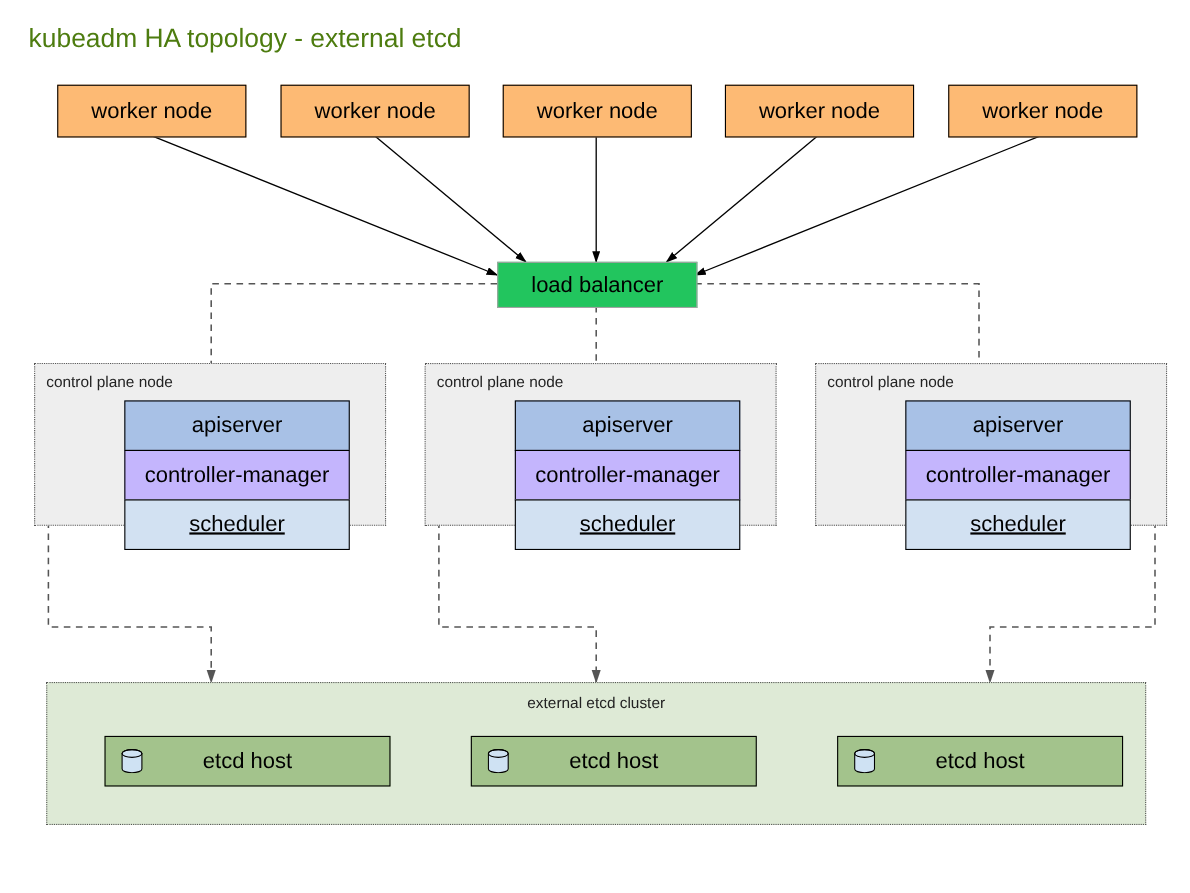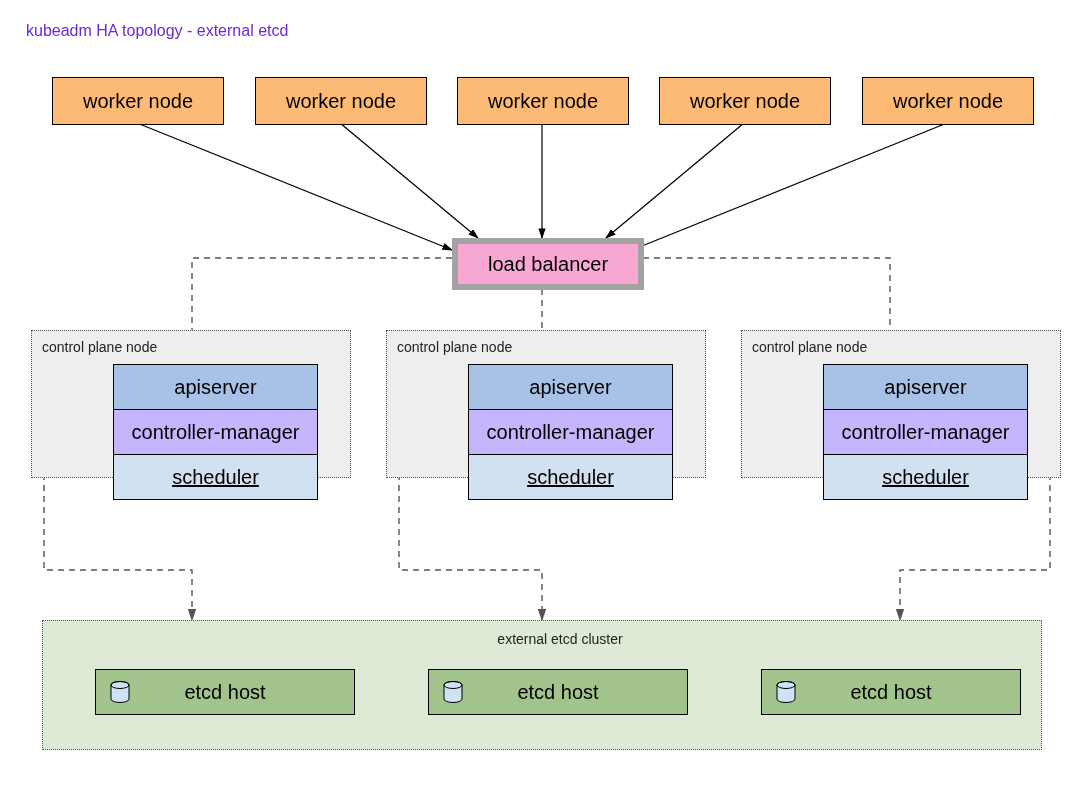--- a/index.html
+++ b/index.html
@@ -8,40 +8,40 @@
     font-family: Arial, Helvetica, sans-serif;
     background: #fff;
     width: 1082px;
     height: 812px;
     position: relative;
   }
   .title {
     position: absolute;
     left: 26px;
     top: 22px;
-    font-size: 16px;
-    color: #6d28d9;
+    font-size: 24px;
+    color: #4d7c0f;
   }
   .worker {
     position: absolute;
     width: 170px;
     height: 46px;
     background: #fdba74;
     border: 1px solid #000;
     display: flex;
     align-items: center;
     justify-content: center;
     font-size: 20px;
   }
   .load-balancer {
     position: absolute;
     width: 180px;
     height: 40px;
-    background: #f9a8d4;
-    border: 6px solid #a3a3a3;
+    background: #22c55e;
+    border: 1px solid #a3a3a3;
     display: flex;
     align-items: center;
     justify-content: center;
     font-size: 20px;
   }
   .control-plane {
     position: absolute;
     width: 320px;
     height: 148px;
     background: #eeeeee;
@@ -83,21 +83,20 @@
     border: 1.5px dotted #555;
     box-sizing: border-box;
   }
   .etcd-label {
     position: absolute;
     top: 10px;
     width: 100%;
     text-align: center;
     font-size: 14px;
     color: #222;
-    margin-left: 18px;
   }
   .etcd-host {
     position: absolute;
     width: 260px;
     height: 46px;
     background: #a3c38c;
     border: 1px solid #000;
     display: flex;
     align-items: center;
     justify-content: center;

